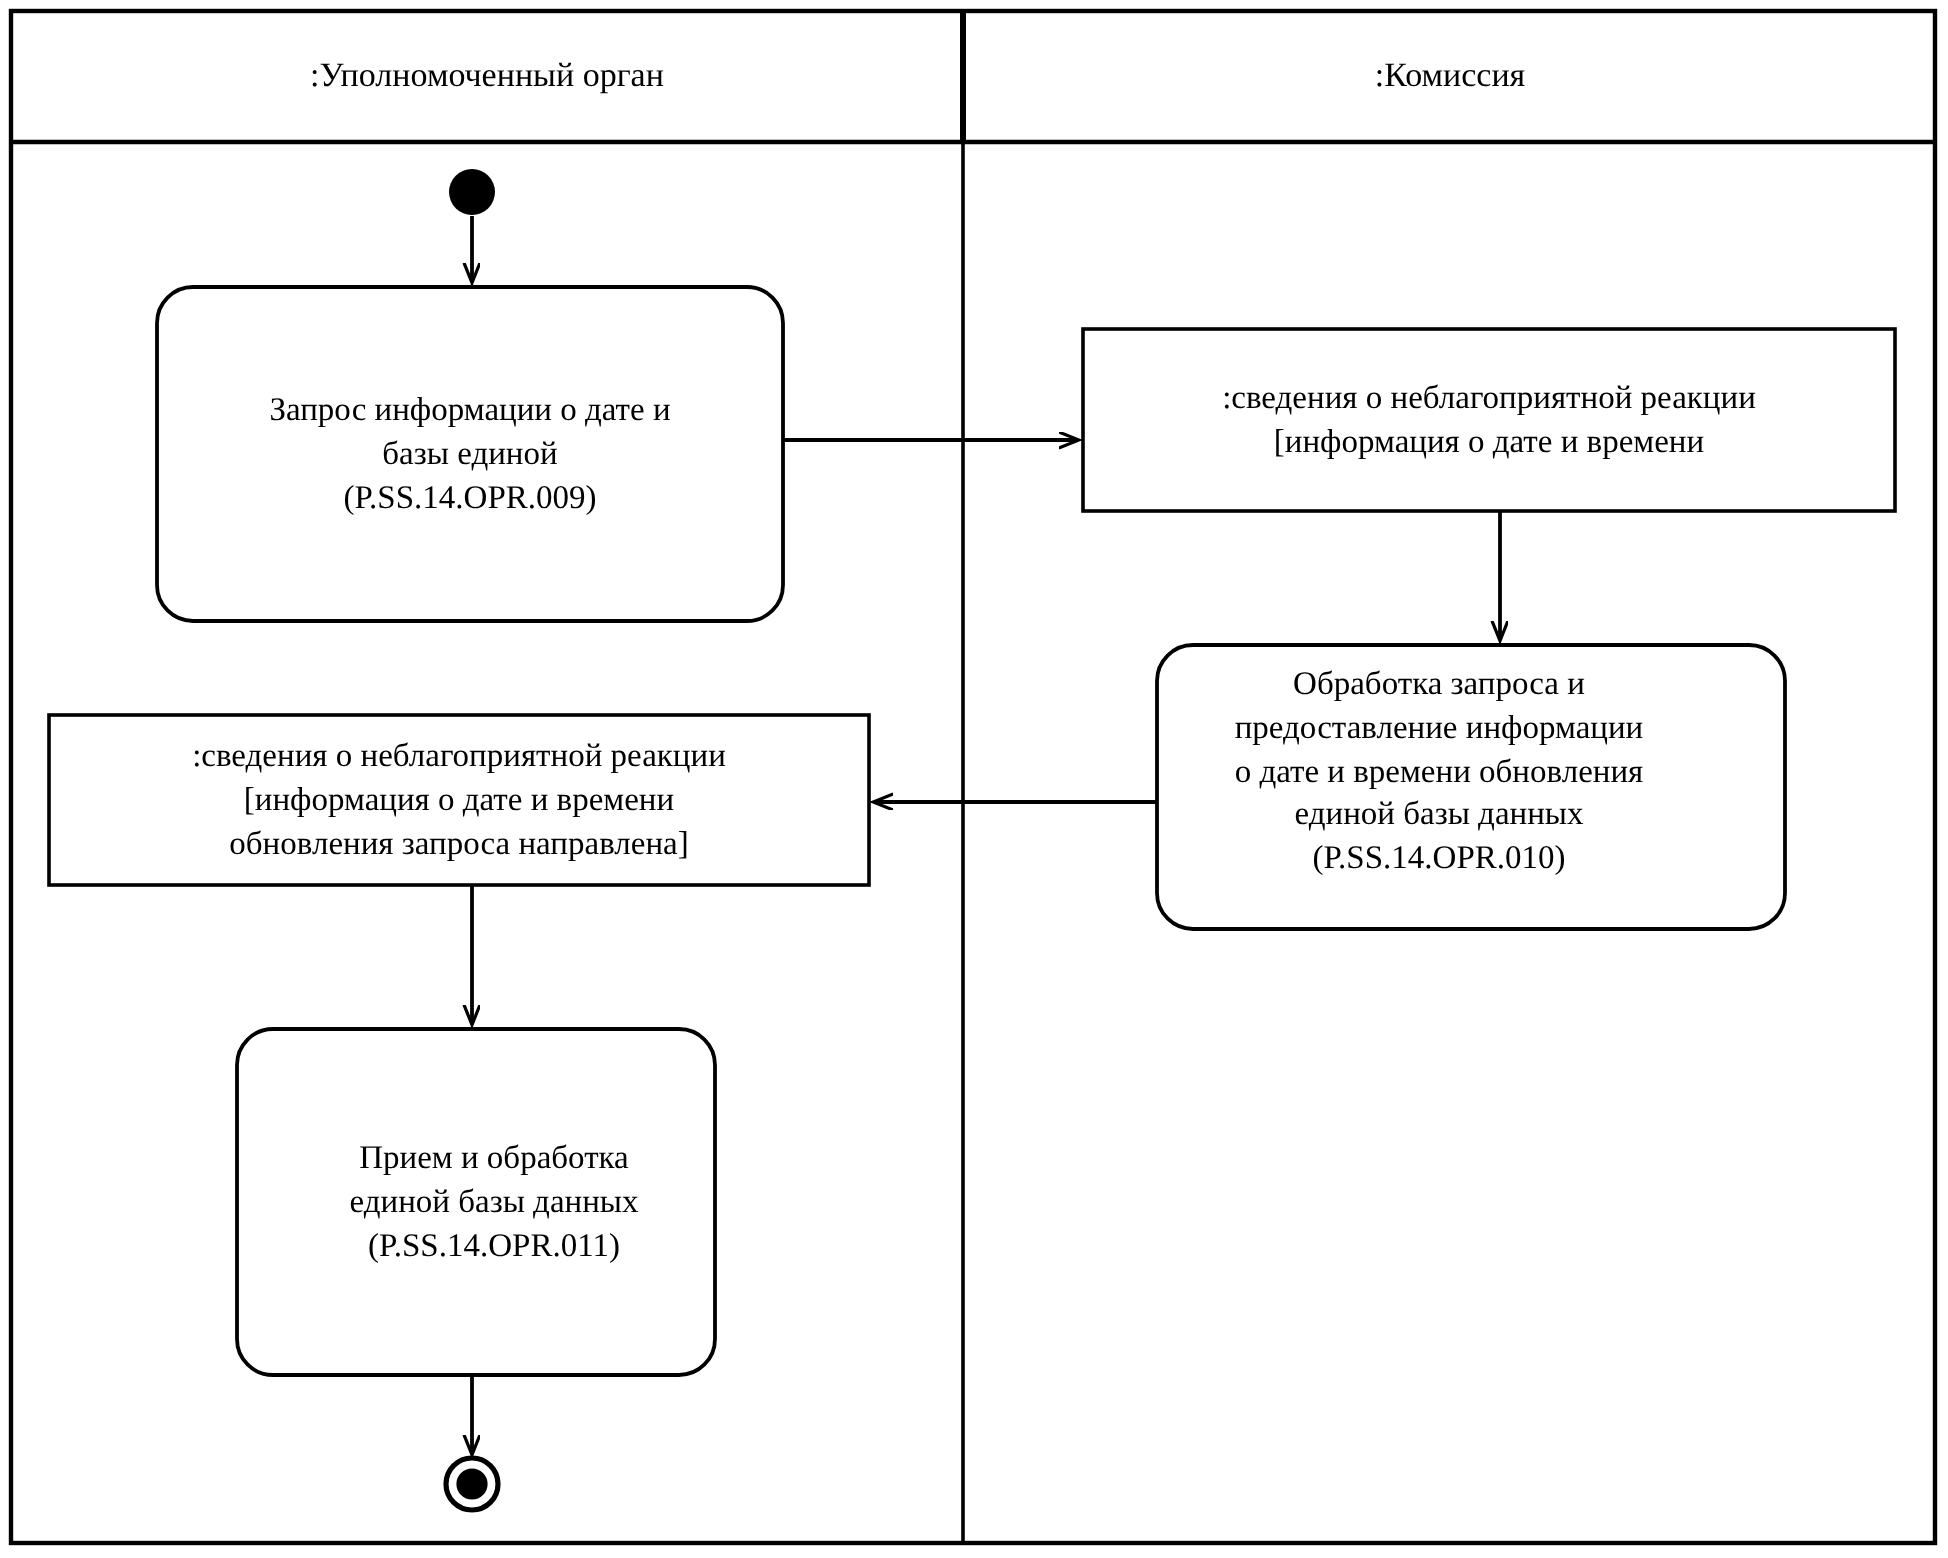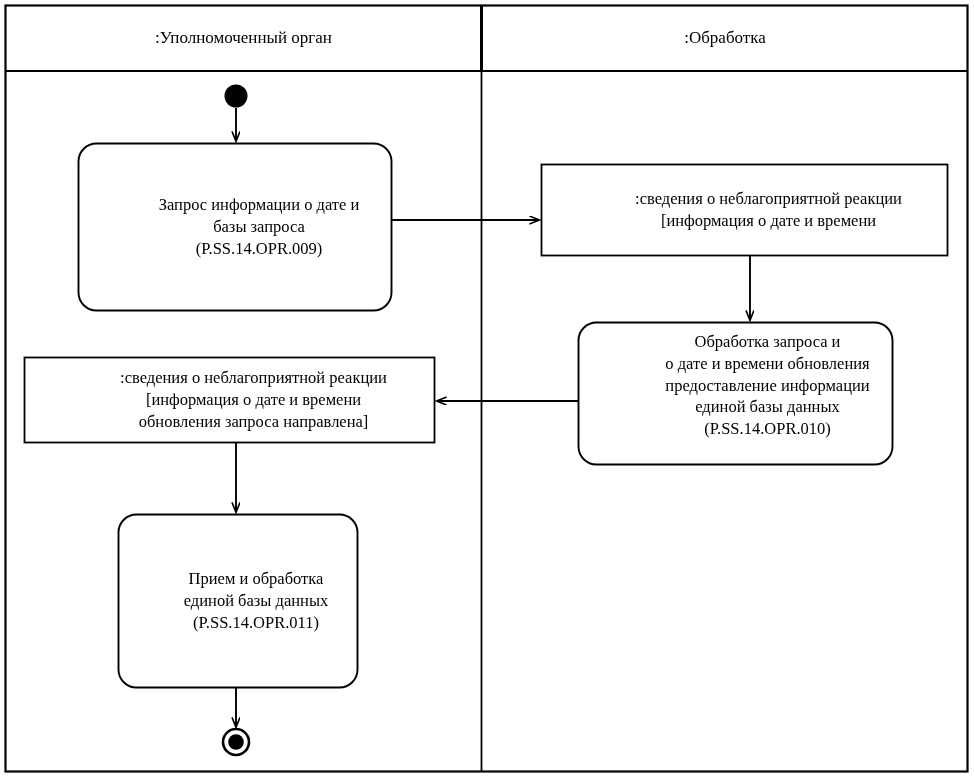--- a/index.html
+++ b/index.html
@@ -32,21 +32,20 @@
   .node-text {
     position: absolute;
     display: flex;
     flex-direction: column;
     align-items: center;
     justify-content: center;
     text-align: center;
     font-size: 16.5px;
     line-height: 1.32;
     color: #000000;
-    padding-left: 24px;
   }
   .node-text .ln { display: block; white-space: nowrap; }
 </style>
 </head>
 <body>
 
 <div id="canvas">
 
   <svg class="layer" viewBox="0 0 974 779" xmlns="http://www.w3.org/2000/svg">
     <defs>
@@ -85,46 +84,46 @@
       <line x1="236" y1="108" x2="236" y2="141" marker-end="url(#arrow)"></line>
       <path d="M392,220 L539,220" marker-end="url(#arrow)"></path>
       <line x1="750" y1="256" x2="750" y2="320" marker-end="url(#arrow)"></line>
       <path d="M578,401 L437,401" marker-end="url(#arrow)"></path>
       <line x1="236" y1="443" x2="236" y2="512" marker-end="url(#arrow)"></line>
       <line x1="236" y1="688" x2="236" y2="727" marker-end="url(#arrow)"></line>
     </g>
   </svg>
 
   <div class="lane-title" style="left:6px; top:28px; width:475px;">:Уполномоченный орган</div>
-  <div class="lane-title" style="left:483px; top:28px; width:484px;">:Обработка</div>
+  <div class="lane-title" style="left:483px; top:28px; width:484px;">:Комиссия</div>
 
   <div class="node-text" style="left:78px; top:143px; width:314px; height:168px;">
     <span class="ln">Запрос информации о дате и</span>
-    <span class="ln">базы запроса</span>
+    <span class="ln">базы единой</span>
     <span class="ln">(P.SS.14.OPR.009)</span>
   </div>
 
   <div class="node-text" style="left:541px; top:164px; width:407px; height:92px;">
     <span class="ln">:сведения о неблагоприятной реакции</span>
     <span class="ln">[информация о дате и времени</span>
   </div>
 
-  <div class="node-text" style="left:586px; top:322px; width:315px; height:127px;border-radius:26px;">
+  <div class="node-text" style="left:562px; top:322px; width:315px; height:127px;border-radius:26px;">
     <span class="ln">Обработка запроса и</span>
+    <span class="ln">предоставление информации</span>
     <span class="ln">о дате и времени обновления</span>
-    <span class="ln">предоставление информации</span>
     <span class="ln">единой базы данных</span>
     <span class="ln">(P.SS.14.OPR.010)</span>
   </div>
 
   <div class="node-text" style="left:24px; top:357px; width:411px; height:86px;">
     <span class="ln">:сведения о неблагоприятной реакции</span>
     <span class="ln">[информация о дате и времени</span>
     <span class="ln">обновления запроса направлена]</span>
   </div>
 
-  <div class="node-text" style="left:112px; top:514px; width:240px; height:174px;">
+  <div class="node-text" style="left:127px; top:514px; width:240px; height:174px;">
     <span class="ln">Прием и обработка</span>
     <span class="ln">единой базы данных</span>
     <span class="ln">(P.SS.14.OPR.011)</span>
   </div>
 
 </div>
 
 </body></html>

